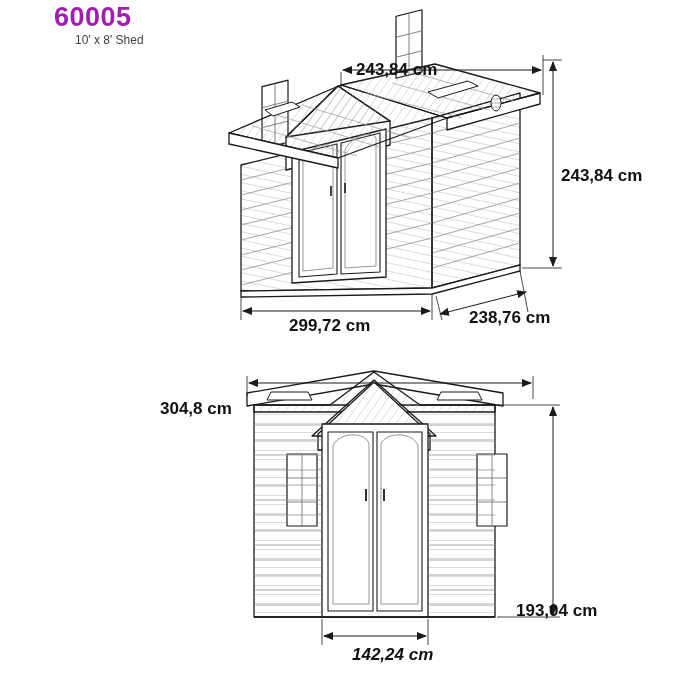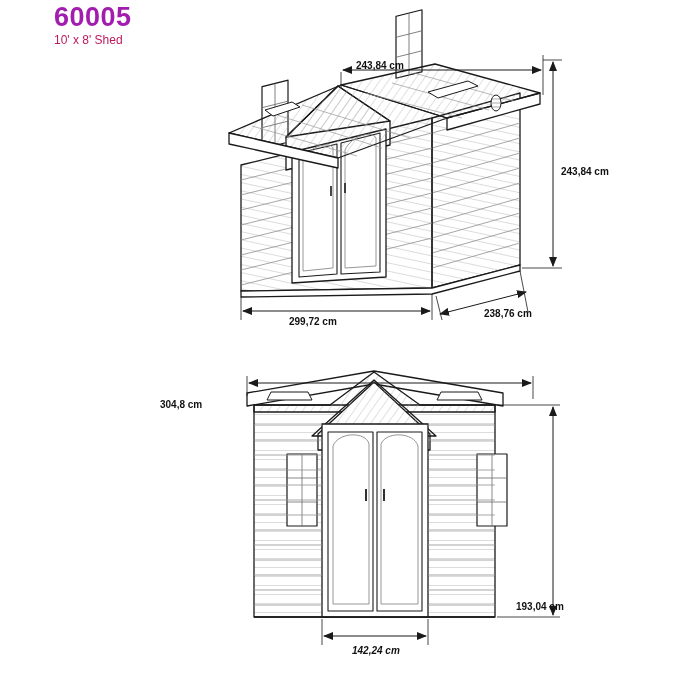--- a/index.html
+++ b/index.html
@@ -26,52 +26,53 @@
   }
   .model-number {
     font-size: 27px;
     font-weight: bold;
     letter-spacing: 0.5px;
     line-height: 30px;
     color: #a21caf;
   }
   .model-desc {
     font-size: 12px;
-    color: #be185d;
+    color: #404040;
     line-height: 14px;
     margin-top: 1px;
+    margin-left: 21px;
   }
   .footer {
     position: absolute;
     left: 0;
     right: 0;
     bottom: 6px;
     text-align: center;
     font-size: 8px;
     color: #3a3a3a;
     letter-spacing: 0.2px;
   }
   svg.drawing {
     position: absolute;
     left: 0;
     top: 0;
     width: 700px;
     height: 700px;
   }
   .dim-label {
     position: absolute;
-    font-size: 10px;
+    font-size: 17px;
     font-weight: bold;
     color: #111;
     white-space: nowrap;
   }
   .l1 { left: 356px; top: 60px; }
   .l2 { left: 561px; top: 166px; }
   .l3 { left: 289px; top: 316px; }
-  .l4 { left: 484px; top: 308px; text-align: center; }
+  .l4 { left: 469px; top: 308px; text-align: center; }
   .l5 { left: 160px; top: 368px; margin-top: 31px; }
   .l6 { left: 352px; top: 645px; font-style: italic; }
   .l7 { left: 516px; top: 601px; }
 </style>
 </head>
 <body>
 
 <div class="page">
 
   <div class="title-block">

